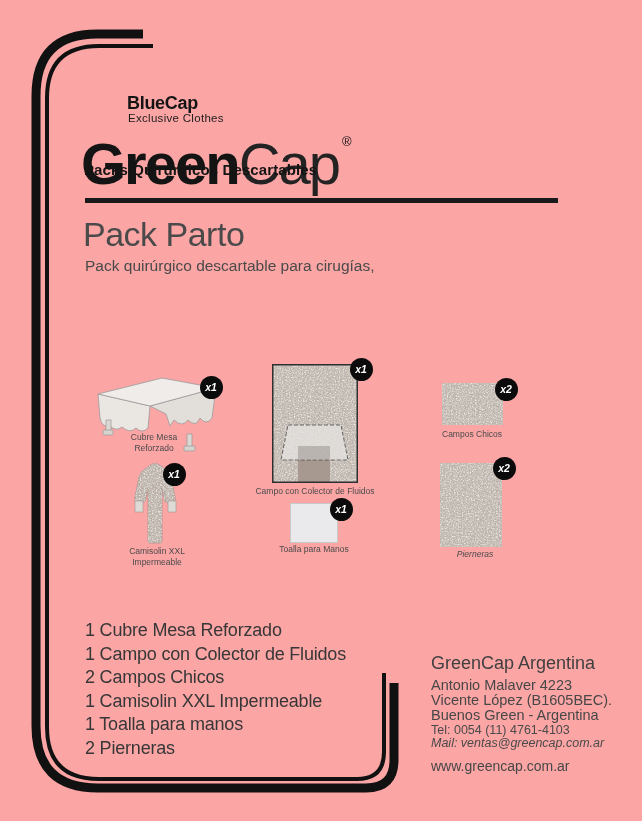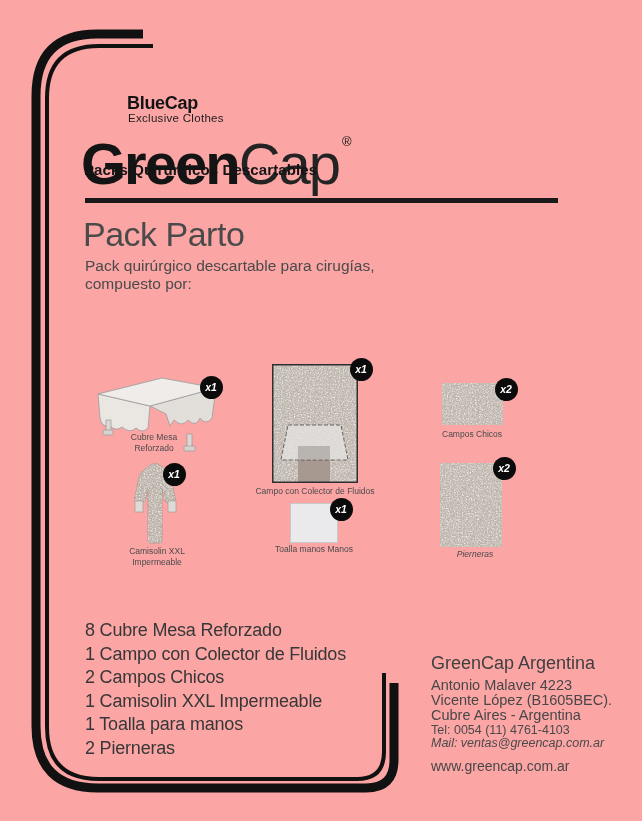--- a/index.html
+++ b/index.html
@@ -67,21 +67,20 @@
 
   <div class="abs bluecap">BlueCap</div>
   <div class="abs exclusive">Exclusive Clothes</div>
   <div class="abs greencap"><span class="g-bold">Green</span><span class="g-light">Cap</span><span class="reg">®</span></div>
   <div class="abs tagline">Packs Quirurgicos Descartables</div>
 
   <div class="abs rule"></div>
   <div class="abs title">Pack Parto</div>
   <div class="abs subtitle">
     <span style="display:block;">Pack quirúrgico descartable para cirugías,</span>
-    <span style="display:block;">compuesto por:</span>
   </div>
 
   <svg class="abs" style="left:88px;top:372px;" width="132" height="84" viewBox="0 0 132 84">
     <path d="M62,34 L128,16 L124,46 Q118,54 112,46 Q108,56 100,48 Q94,56 86,48 L82,54 L78,42 Z" fill="#e2dfda" stroke="#9a9a9a" stroke-width="0.8"></path>
     <path d="M10,22 L62,34 L60,56 Q54,62 48,56 Q42,62 34,55 Q28,60 22,54 Q14,56 12,46 Z" fill="#eae7e3" stroke="#9a9a9a" stroke-width="0.8"></path>
     <path d="M10,22 L74,6 L128,16 L62,34 Z" fill="#efece9" stroke="#9a9a9a" stroke-width="0.8"></path>
     <rect x="18" y="48" width="5" height="11" fill="#dcd9d5" stroke="#999" stroke-width="0.7"></rect>
     <rect x="15" y="58" width="10" height="5" rx="1" fill="#d6d3cf" stroke="#999" stroke-width="0.7"></rect>
     <rect x="99" y="62" width="5" height="13" fill="#dcd9d5" stroke="#999" stroke-width="0.7"></rect>
     <rect x="96" y="74" width="11" height="5" rx="1" fill="#d6d3cf" stroke="#999" stroke-width="0.7"></rect>
@@ -127,51 +126,51 @@
     <rect x="5" y="40" width="8" height="11" fill="#dedbd7" stroke="#9b948e" stroke-width="0.6"></rect>
     <rect x="38" y="40" width="8" height="11" fill="#dedbd7" stroke="#9b948e" stroke-width="0.6"></rect>
   </svg>
   <div class="abs plabel" style="left:157px;top:546px;">
     <span>Camisolin XXL</span>
     <span>Impermeable</span>
   </div>
 
   <div class="abs toalla-box"></div>
   <div class="abs plabel" style="left:314px;top:544px;">
-    <span>Toalla manos Manos</span>
+    <span>Toalla para Manos</span>
   </div>
 
   <svg class="abs" style="left:440px;top:463px;" width="62" height="84" viewBox="0 0 62 84">
     <rect width="62" height="84" fill="#b9b0a7"></rect>
     <rect width="62" height="84" filter="url(#speckD)"></rect>
     <rect width="62" height="84" filter="url(#speckL)"></rect>
   </svg>
   <div class="abs plabel" style="left:475px;top:549px;font-style:italic;">
     <span>Pierneras</span>
   </div>
 
   <div class="abs badge" style="left:199.5px;top:375.5px;">x1</div>
   <div class="abs badge" style="left:349.5px;top:357.5px;">x1</div>
   <div class="abs badge" style="left:494.5px;top:377.5px;">x2</div>
   <div class="abs badge" style="left:162.5px;top:462.5px;">x1</div>
   <div class="abs badge" style="left:329.5px;top:497.5px;">x1</div>
   <div class="abs badge" style="left:492.5px;top:456.5px;">x2</div>
 
   <div class="abs contents">
-    <div>8 Cubre Mesa Reforzado</div>
+    <div>1 Cubre Mesa Reforzado</div>
     <div>1 Campo con Colector de Fluidos</div>
     <div>2 Campos Chicos</div>
     <div>1 Camisolin XXL Impermeable</div>
     <div>1 Toalla para manos</div>
     <div>2 Pierneras</div>
   </div>
 
   <div class="abs contact">
     <div class="company">GreenCap Argentina</div>
     <div class="addr1">Antonio Malaver 4223</div>
     <div class="addr2">Vicente López (B1605BEC).</div>
-    <div class="addr3">Cubre Aires - Argentina</div>
+    <div class="addr3">Buenos Green - Argentina</div>
     <div class="tel">Tel: 0054 (11) 4761-4103</div>
     <div class="mail">Mail: ventas@greencap.com.ar</div>
     <div class="site">www.greencap.com.ar</div>
   </div>
 
 </div>
 
 </body></html>

